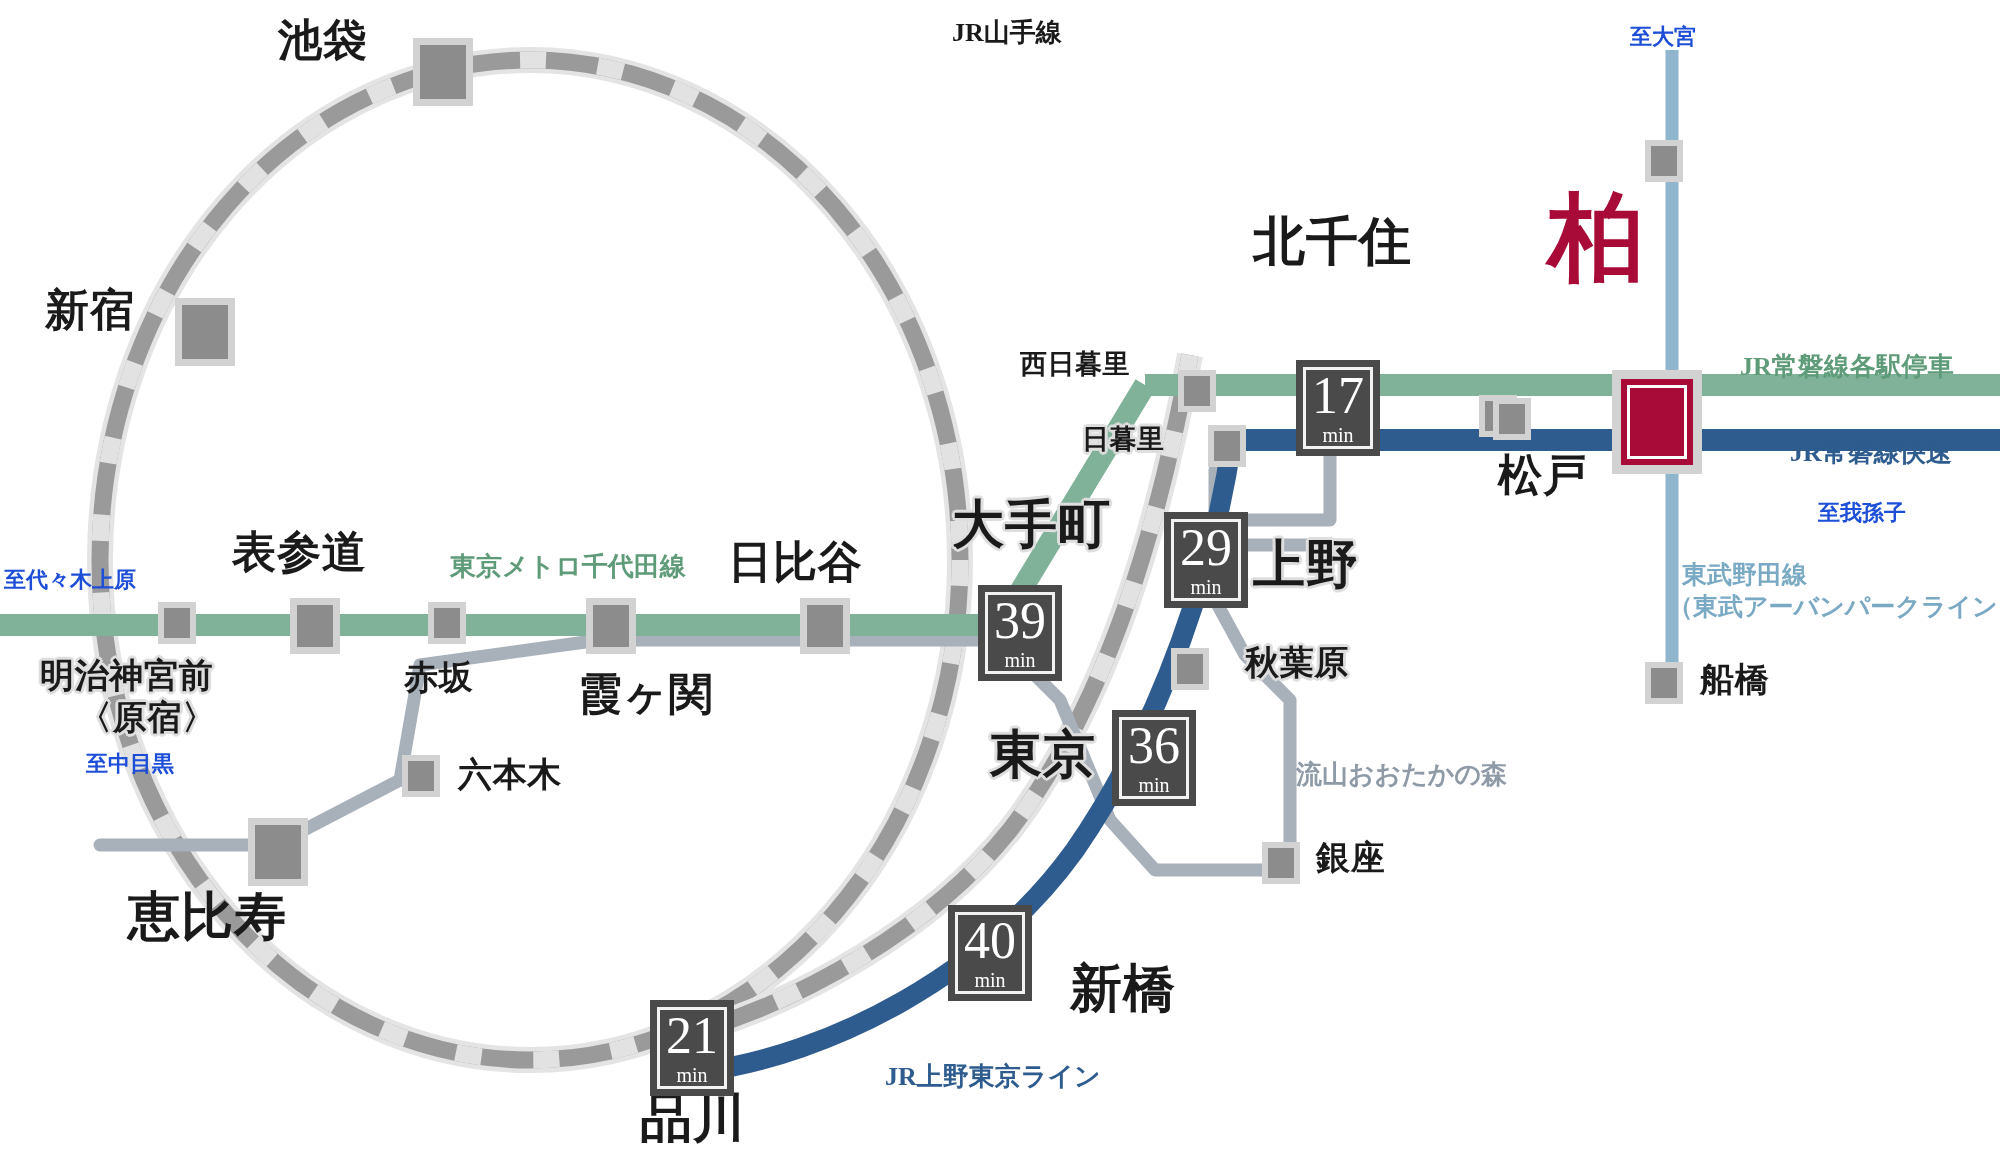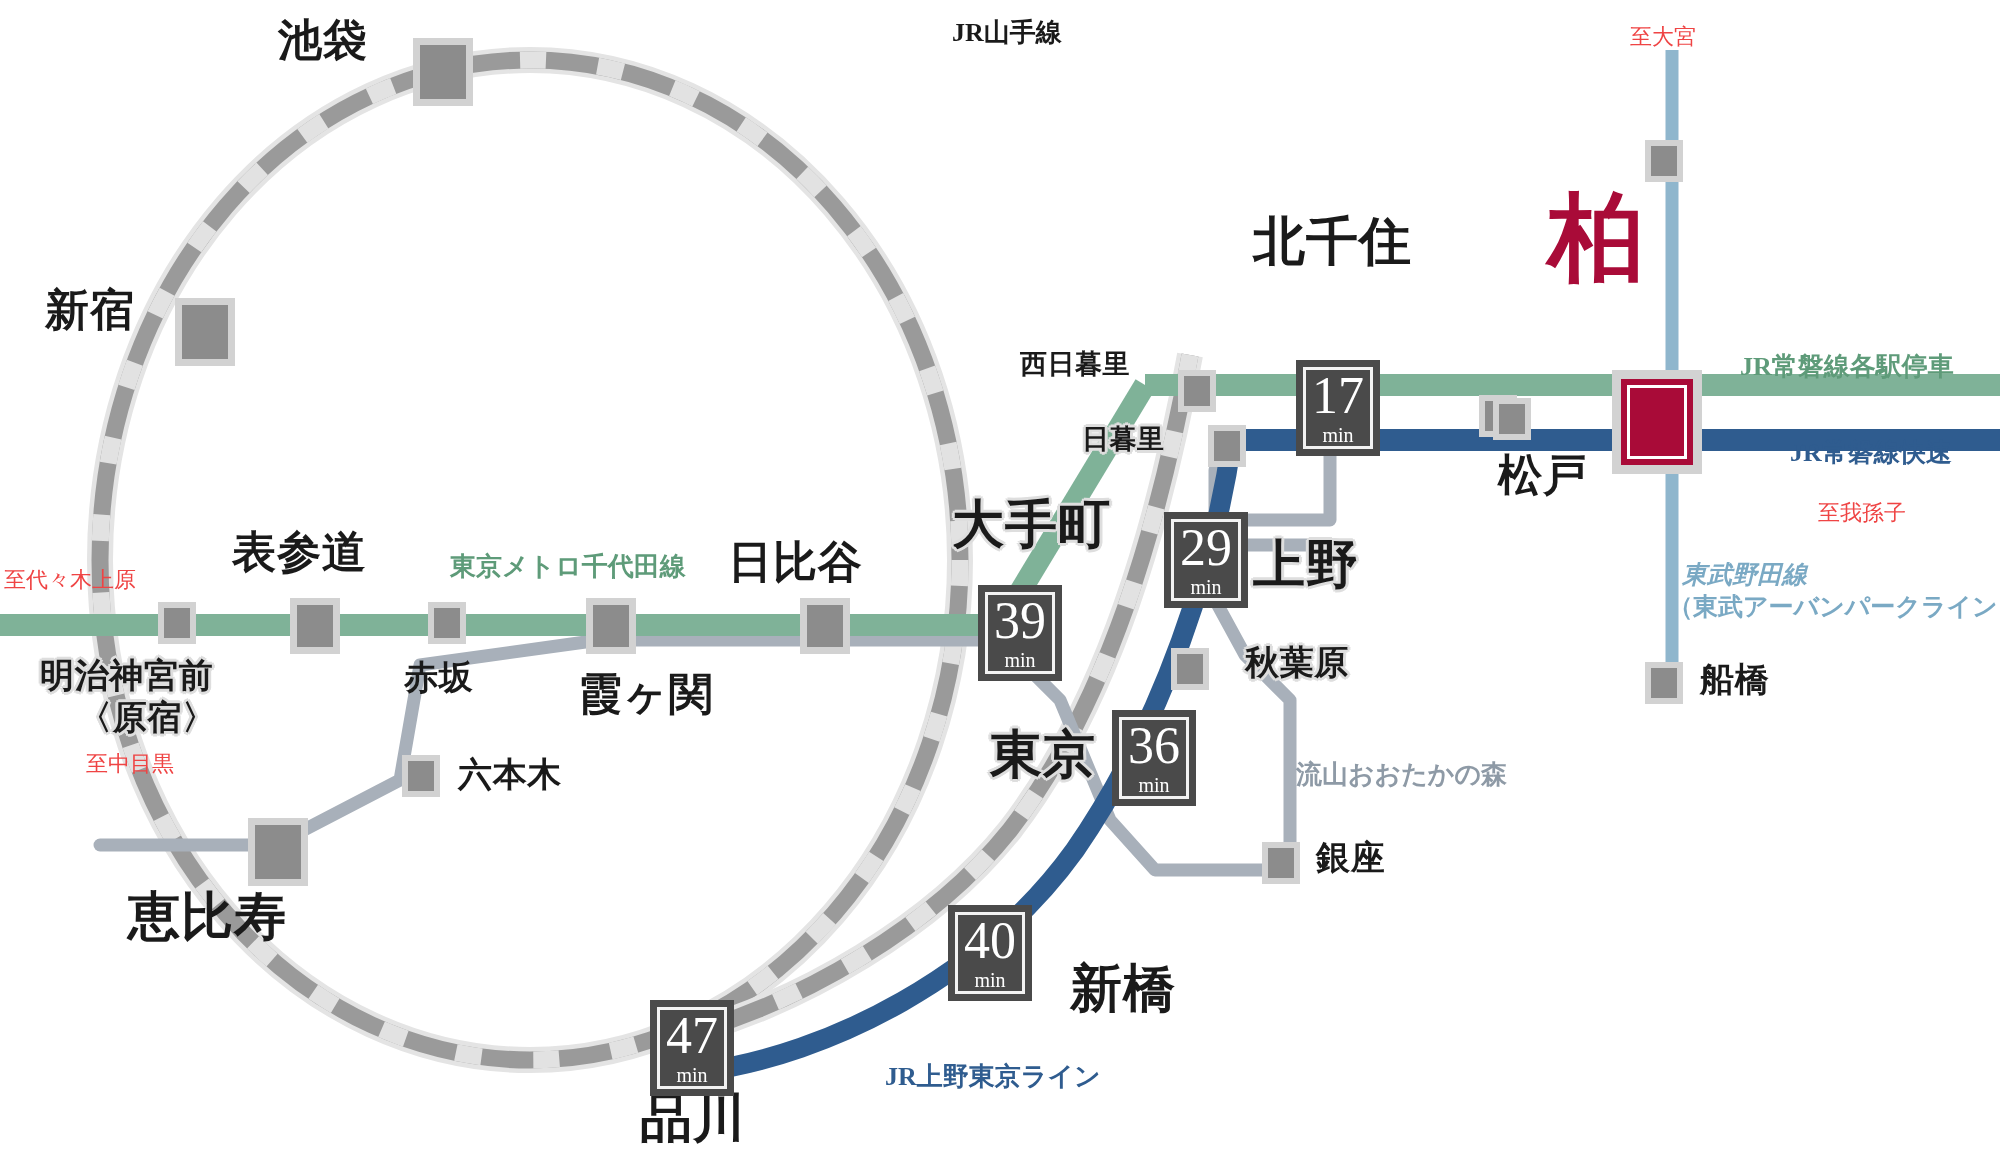--- a/index.html
+++ b/index.html
@@ -36,21 +36,21 @@
 
   .lbl-kashiwa{position:absolute;color:#a90b38;font-size:96px;font-weight:700;
        white-space:nowrap;line-height:1;}
 
   
   .linelbl{position:absolute;white-space:nowrap;font-weight:700;line-height:1.18;}
   .linelbl.green{color:#5e9b79;font-size:26px;}
   .linelbl.navy{color:#2f5c8f;font-size:26px;}
   .linelbl.gray{color:#8e9aa6;font-size:26px;}
   .linelbl.lightblue{color:#7aa9c4;font-size:25px;}
-  .linelbl.black{color:#ef4444;font-size:22px;font-weight:400;}
+  .linelbl.black{color:#1d4ed8;font-size:22px;font-weight:700;}
   .linelbl.yamanote{color:#1a1a1a;font-size:26px;font-weight:700;}
 
   
   .badge{position:absolute;background:#4a4a4a;width:84px;height:96px;
          box-sizing:content-box;padding:0;}
   .badge .ring{position:absolute;left:7px;top:7px;right:7px;bottom:7px;
          border:3px solid #f2f2f2;box-sizing:border-box;
          display:flex;flex-direction:column;align-items:center;justify-content:center;}
   .badge .num{color:#ffffff;font-size:52px;line-height:.95;font-weight:400;
          font-family:"Liberation Serif","DejaVu Serif",serif;}
@@ -184,21 +184,21 @@
   <div class="linelbl green" style="left:450px;top:552px;">東京メトロ千代田線</div>
 
   <div class="linelbl green" style="left:1740px;top:352px;">JR常磐線各駅停車</div>
 
   <div class="linelbl navy" style="left:1790px;top:438px;">JR常磐線快速</div>
 
   <div class="linelbl navy" style="left:885px;top:1062px;">JR上野東京ライン</div>
 
   <div class="linelbl gray" style="left:1296px;top:760px;">流山おおたかの森</div>
 
-  <div class="linelbl lightblue" style="left:1682px;top:560px;font-style:italic;">東武野田線</div>
+  <div class="linelbl lightblue" style="left:1682px;top:560px;">東武野田線</div>
   <div class="linelbl lightblue" style="left:1668px;top:592px;">（東武アーバンパークライン）</div>
 
   <div class="badge" style="left:1296px;top:360px;">
     <div class="ring">
       <div class="num">17</div>
       <div class="unit">min</div>
     </div>
   </div>
 
   <div class="badge" style="left:1164px;top:512px;">
@@ -224,18 +224,18 @@
 
   <div class="badge" style="left:948px;top:905px;">
     <div class="ring">
       <div class="num">40</div>
       <div class="unit">min</div>
     </div>
   </div>
 
   <div class="badge" style="left:650px;top:1000px;">
     <div class="ring">
-      <div class="num">47</div>
+      <div class="num">21</div>
       <div class="unit">min</div>
     </div>
   </div>
 
 </div>
 
 </body></html>

